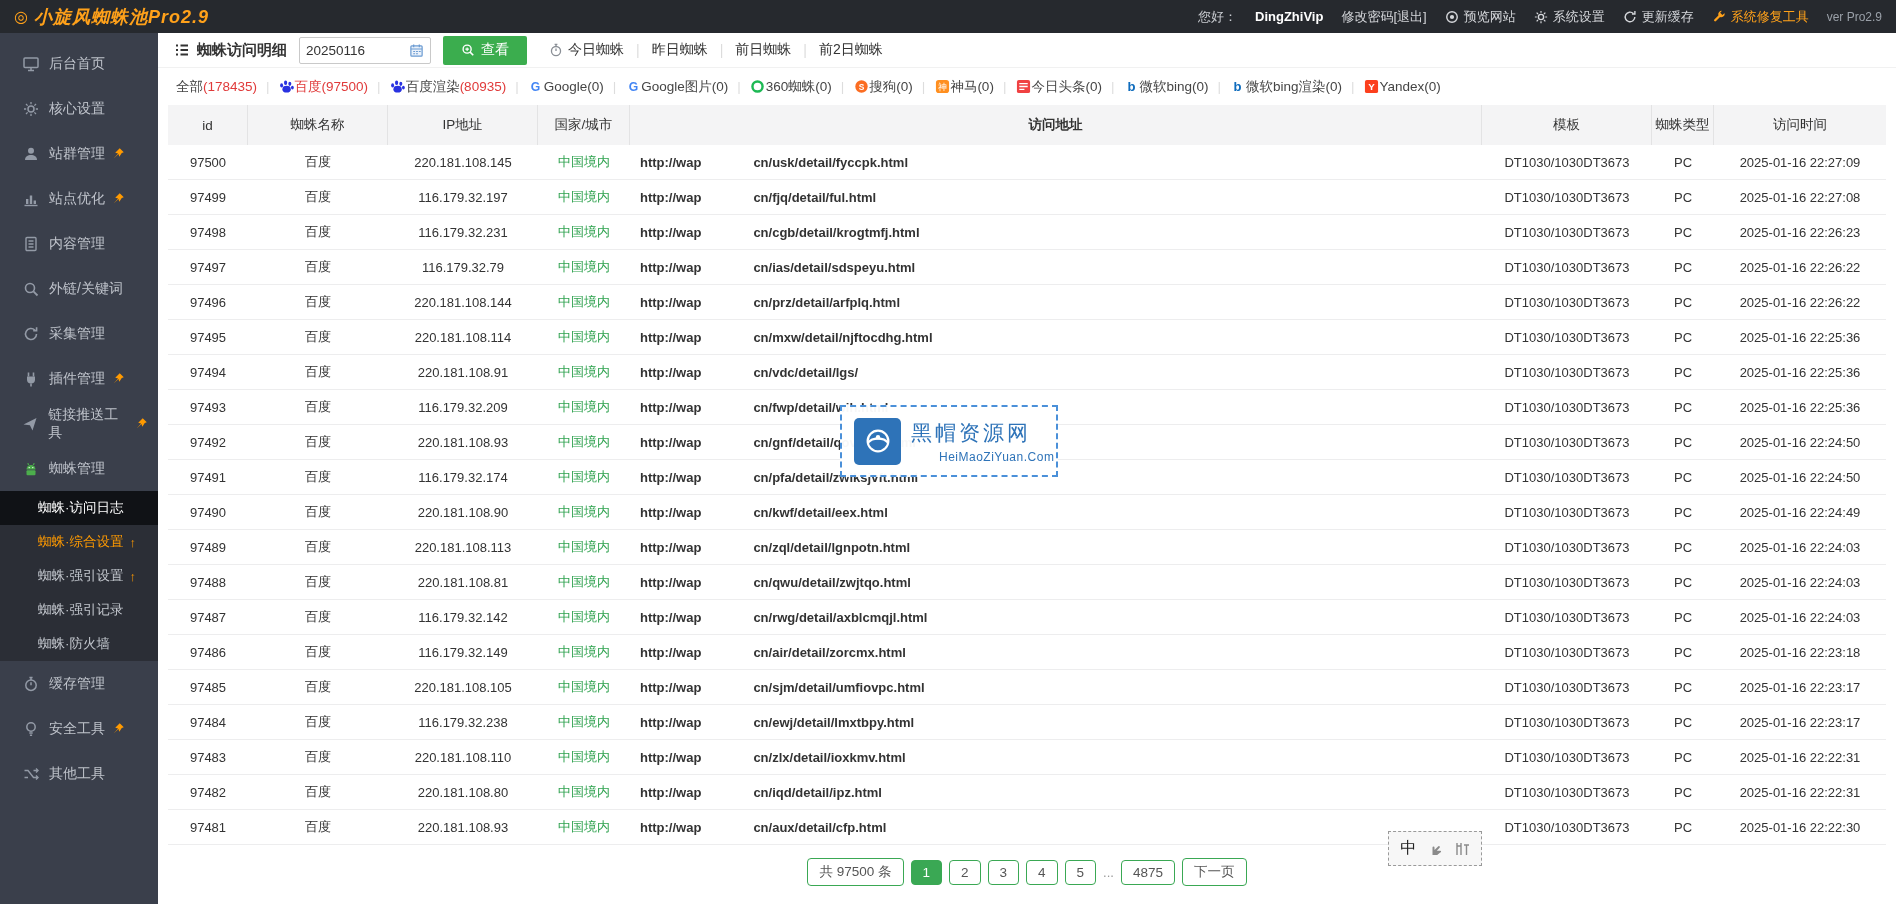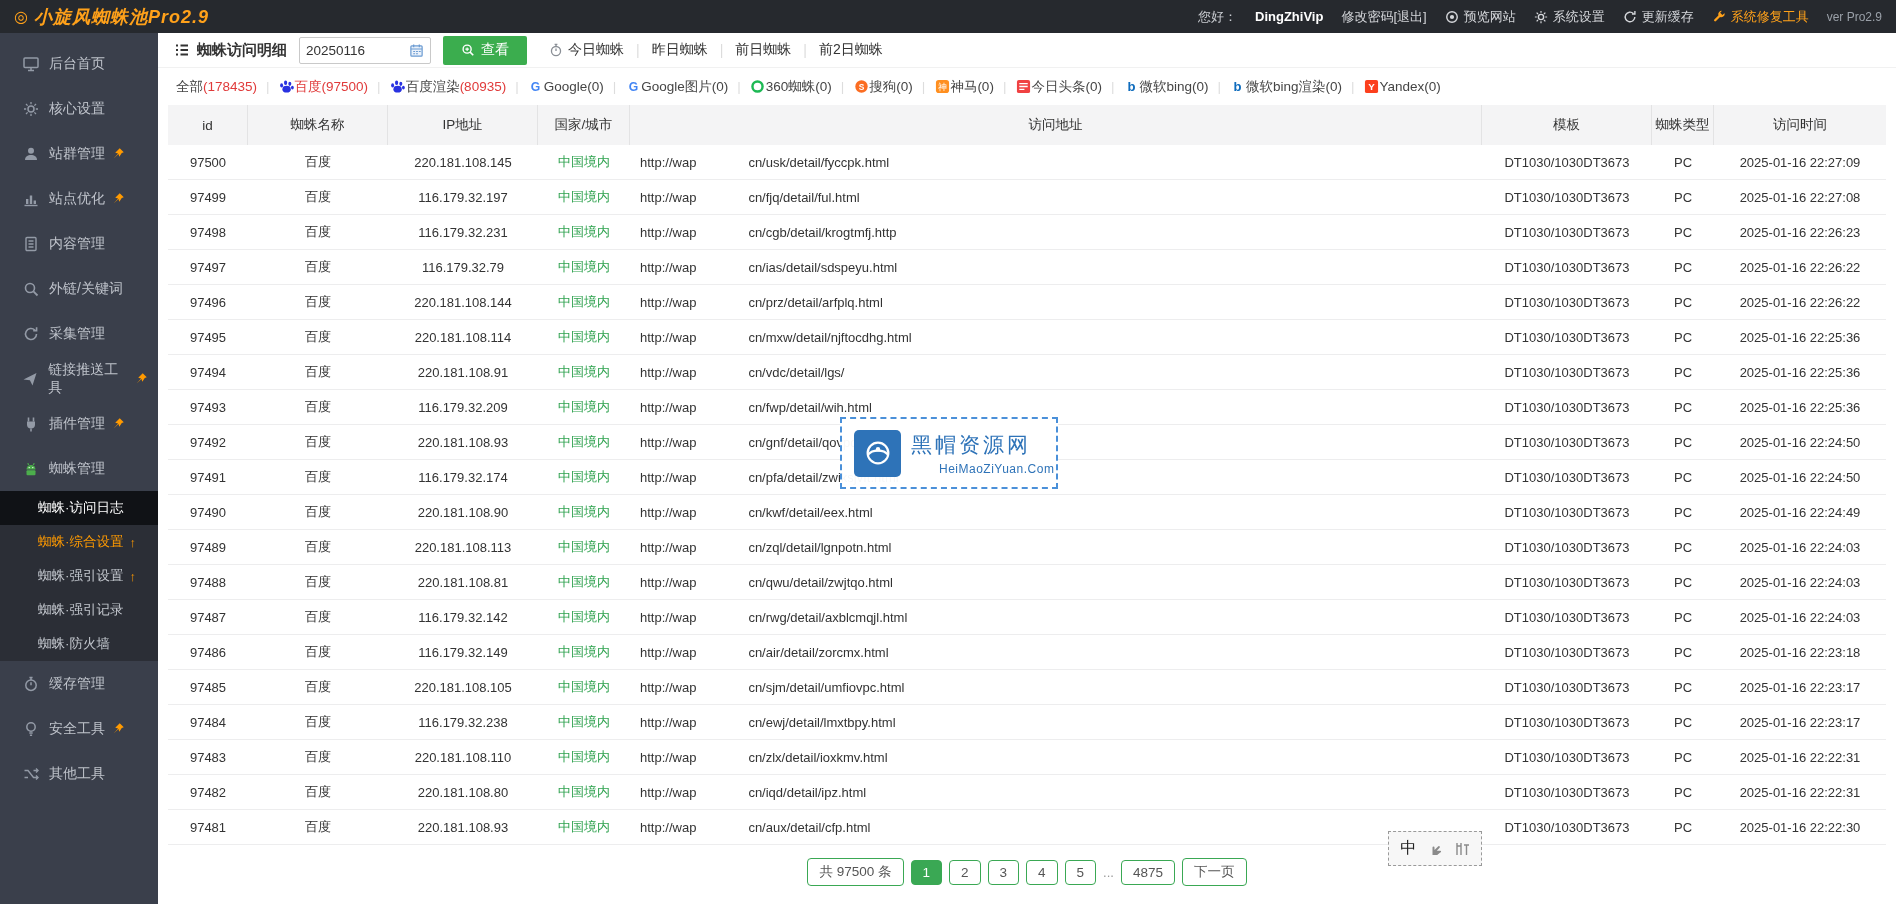--- a/index.html
+++ b/index.html
@@ -63,34 +63,34 @@
   .tableWrap { margin:0 10px; }
   .t-header { height:40px; background:#f4f4f5; display:flex; align-items:stretch;
     font-size:13.5px; color:#333; }
   .t-header .cell { display:flex; align-items:center; justify-content:center;
     border-right:1px solid #e3e3e4; }
   .t-header .cell:last-child { border-right:none; }
   .t-row { height:35px; display:flex; align-items:stretch; border-bottom:1px solid #ededee;
     font-size:13px; color:#333; }
   .cell { flex-shrink:0; display:flex; align-items:center; justify-content:center; overflow:hidden; }
   .c-id { width:80px; } .c-name { width:140px; } .c-ip { width:150px; } .c-region { width:92px; }
-  .c-url { flex:1; justify-content:flex-start; padding-left:10px; }
+  .c-url { flex:1; justify-content:flex-start; padding-left:10px;font-weight:bold; }
   .c-tpl { width:170px;text-align:center; } .c-type { width:62px; } .c-time { width:172px; }
   .region-cn { color:#2fa24f; }
   .url-censor { display:inline-block; width:52px; height:20px; background:#fff; }
 
   
   .pagination { margin-top:13px; display:flex; justify-content:center; align-items:center; gap:7px; }
   .pg-btn { border:1px solid #3aa854; border-radius:4px; background:#fff; color:#555;
     font-size:13.5px; padding:4px 11px; cursor:pointer; font-family:inherit; }
   .pg-btn.active { background:#3aa854; color:#fff; }
   .pg-ellipsis { color:#999; font-size:13px; }
 
   
-  .watermark { position:absolute; left:682px; top:384px; width:218px; height:72px;
+  .watermark { position:absolute; left:682px; top:372px; width:218px; height:72px;
     border:2px dashed #4a90d9; background:rgba(255,255,255,.96); display:flex;
     align-items:center; gap:10px; padding:0 12px; }
   .wm-logo { width:47px; height:47px; background:#2e73b8; border-radius:5px; flex-shrink:0;
     display:flex; align-items:center; justify-content:center; }
   .wm-text { display:flex; flex-direction:column; gap:3px; }
   .wm-title { color:#2e73b8; font-size:21px; letter-spacing:3px; }
   .wm-sub { color:#2e73b8; font-size:12px; letter-spacing:.5px;margin-left:28px; }
 
   
   .ime-bar { position:absolute; left:1388px; top:831px; width:94px; height:35px;
@@ -224,39 +224,39 @@
             <svg width="16" height="16" viewBox="0 0 16 16">
               <path d="M13.5 8a5.5 5.5 0 1 1-1.7-4" fill="none" stroke="currentColor" stroke-width="1.6"></path>
               <path d="M13.6 1.2v3.4h-3.4" fill="none" stroke="currentColor" stroke-width="1.6"></path>
             </svg>
           </span>
           <span class="sb-label">采集管理</span>
         </div>
         <div class="sb-item">
           <span class="ic">
             <svg width="16" height="16" viewBox="0 0 16 16">
-              <path d="M1.5 8.5L14.5 2l-4 12.5-2.6-5.2z" fill="currentColor"></path>
-            </svg>
-          </span>
-          <span class="sb-label">链接推送工具</span>
+              <path d="M5.5 1.5v4M10.5 1.5v4" stroke="currentColor" stroke-width="1.6"></path>
+              <path d="M4 5.5h8v3a4 4 0 0 1-8 0z" fill="currentColor"></path>
+              <path d="M8 12.5v3" stroke="currentColor" stroke-width="1.6"></path>
+            </svg>
+          </span>
+          <span class="sb-label">插件管理</span>
           <span class="ic pin">
             <svg width="13" height="13" viewBox="0 0 16 16">
               <path d="M9.5 1.5L14.5 6.5 12 7.5 9 12l-1-3.5L2 14l5.5-6L4 7z" fill="#ff9a00"></path>
             </svg>
           </span>
         </div>
         <div class="sb-item">
           <span class="ic">
             <svg width="16" height="16" viewBox="0 0 16 16">
-              <path d="M5.5 1.5v4M10.5 1.5v4" stroke="currentColor" stroke-width="1.6"></path>
-              <path d="M4 5.5h8v3a4 4 0 0 1-8 0z" fill="currentColor"></path>
-              <path d="M8 12.5v3" stroke="currentColor" stroke-width="1.6"></path>
-            </svg>
-          </span>
-          <span class="sb-label">插件管理</span>
+              <path d="M1.5 8.5L14.5 2l-4 12.5-2.6-5.2z" fill="currentColor"></path>
+            </svg>
+          </span>
+          <span class="sb-label">链接推送工具</span>
           <span class="ic pin">
             <svg width="13" height="13" viewBox="0 0 16 16">
               <path d="M9.5 1.5L14.5 6.5 12 7.5 9 12l-1-3.5L2 14l5.5-6L4 7z" fill="#ff9a00"></path>
             </svg>
           </span>
         </div>
         <div class="sb-item">
           <span class="ic">
             <svg width="16" height="16" viewBox="0 0 16 16">
               <path d="M4.7 2.2l1 1.7M11.3 2.2l-1 1.7" stroke="#4cae4c" stroke-width="1.2"></path>
@@ -552,21 +552,21 @@
             <div class="cell c-time">2025-01-16 22:27:08</div>
           </div>
           <div class="t-row">
             <div class="cell c-id">97498</div>
             <div class="cell c-name">百度</div>
             <div class="cell c-ip">116.179.32.231</div>
             <div class="cell c-region region-cn">中国境内</div>
             <div class="cell c-url">
               <span>http://wap</span>
               <span class="url-censor"></span>
-              <span>cn/cgb/detail/krogtmfj.http</span>
+              <span>cn/cgb/detail/krogtmfj.html</span>
             </div>
             <div class="cell c-tpl">DT1030/1030DT3673</div>
             <div class="cell c-type">PC</div>
             <div class="cell c-time">2025-01-16 22:26:23</div>
           </div>
           <div class="t-row">
             <div class="cell c-id">97497</div>
             <div class="cell c-name">百度</div>
             <div class="cell c-ip">116.179.32.79</div>
             <div class="cell c-region region-cn">中国境内</div>

